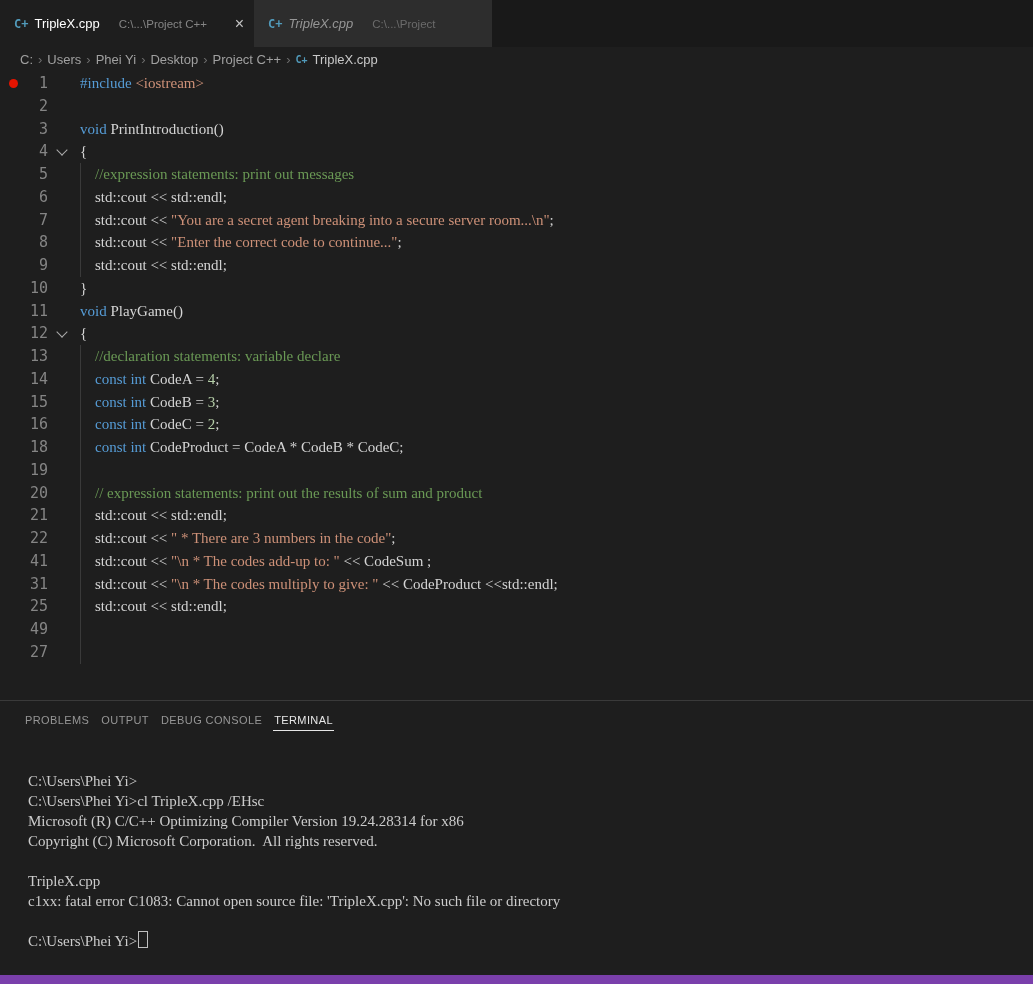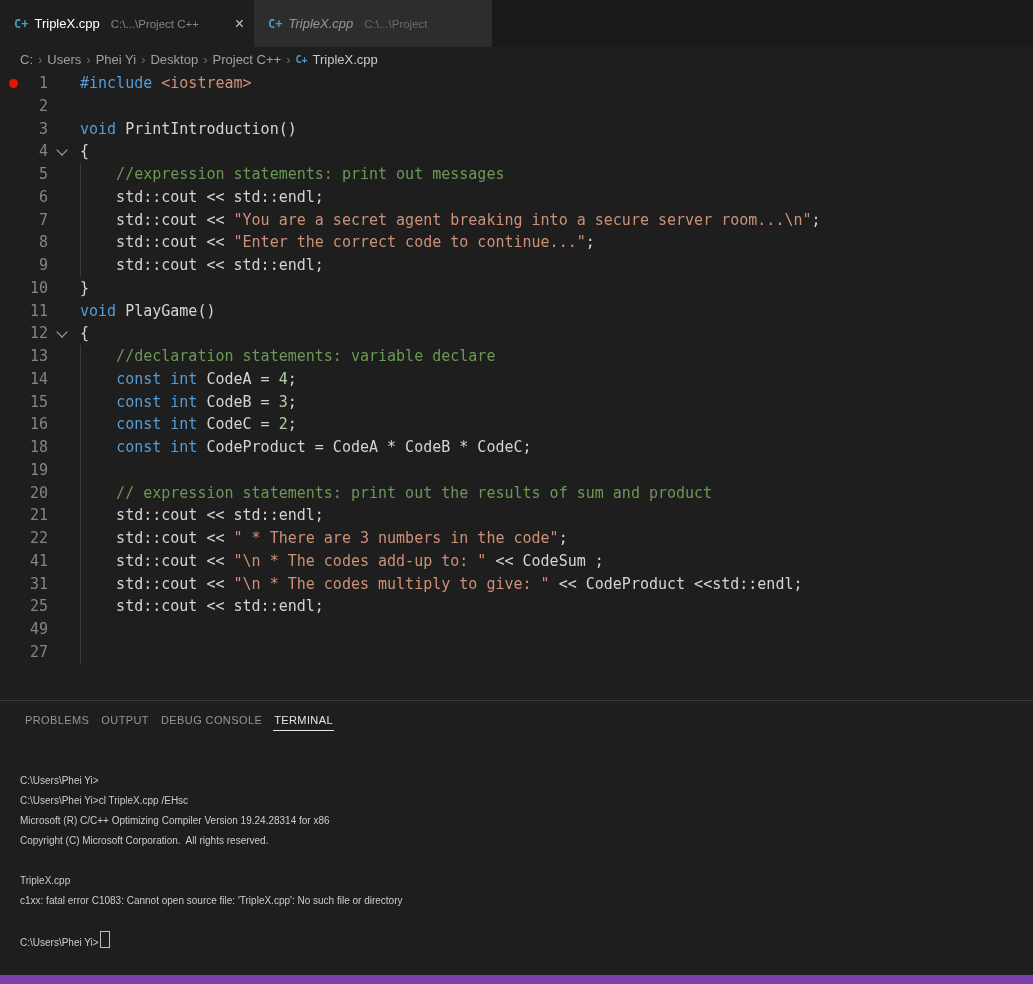--- a/index.html
+++ b/index.html
@@ -8,21 +8,21 @@
 
   
   .tabbar{height:47px;flex:none;background:#191919;display:flex;align-items:stretch;}
   .tab{box-sizing:border-box;display:flex;align-items:center;padding:0 10px 0 14px;font-size:13px;cursor:default;}
   .tab.active{width:254px;background:#1e1e1e;color:#ffffff;}
   .tab.inactive{width:238px;background:#2d2d2d;color:#969696;}
   .tab-icon{color:var(--accent-icon);font-weight:bold;font-size:12px;margin-right:6px;
             font-family:"DejaVu Sans Mono",monospace;}
   .tab-label{white-space:nowrap;}
   .tab.inactive .tab-label{font-style:italic;}
-  .tab-path{margin-left:11px;font-size:11.5px;color:#858585;white-space:nowrap;overflow:hidden;flex:1;}
+  .tab-path{margin-left:19px;font-size:11.5px;color:#858585;white-space:nowrap;overflow:hidden;flex:1;}
   .tab.inactive .tab-path{color:#6b6b6b;}
   .tab-close{margin-left:8px;color:#c5c5c5;font-size:16px;line-height:1;}
 
   
   .breadcrumb{height:25px;flex:none;display:flex;align-items:center;padding-left:20px;
               font-size:13px;color:#a0a0a0;background:#1e1e1e;}
   .bc-sep{color:#6e6e6e;margin:0 5px;font-size:13px;}
   .bc-item{display:flex;align-items:center;}
   .bc-item.last{color:#c8c8c8;}
   .bc-icon{color:var(--accent-icon);font-weight:bold;font-size:10px;margin-right:5px;
@@ -31,38 +31,38 @@
   
   .editor{height:628px;flex:none;overflow:hidden;background:#1e1e1e;
           font-family:"DejaVu Sans Mono",monospace;font-size:15px;}
   .line{display:flex;height:22.75px;line-height:22.75px;white-space:pre;}
   .bp-col{width:26px;flex:none;display:flex;align-items:center;justify-content:center;}
   .bp-dot{width:9px;height:9px;border-radius:50%;background:var(--breakpoint);}
   .lnum{width:22px;flex:none;text-align:right;color:var(--line-number);}
   .fold-col{width:27px;flex:none;display:flex;align-items:center;justify-content:center;}
   .chev{width:7px;height:7px;border-right:1.5px solid #ababab;border-bottom:1.5px solid #ababab;
         transform:rotate(45deg);margin-top:-4px;}
-  .code{flex:1;padding-left:5px;}
+  .code{flex:1;padding-left:5px;font-family:Liberation Serif, serif;}
   .code.guided{background:linear-gradient(#3a3a3a,#3a3a3a) no-repeat 5px 0/1px 100%;}
   .seg-k{color:var(--keyword);}
   .seg-s{color:var(--string);}
   .seg-c{color:var(--comment);}
   .seg-num{color:var(--number);}
   .seg-p{color:var(--plain);}
 
   
   .panel{flex:1;border-top:1px solid #3a3a3a;background:#1e1e1e;display:flex;
          flex-direction:column;overflow:hidden;box-sizing:border-box;}
   .panel-tabs{height:38px;flex:none;display:flex;align-items:center;gap:10px;padding-left:24px;}
   .panel-tab{font-size:11px;letter-spacing:0.4px;color:#969696;position:relative;
              padding:12px 1px;cursor:default;}
   .panel-tab.active{color:#e7e7e7;}
   .panel-tab.active::after{content:"";position:absolute;left:0;right:0;bottom:7px;height:1px;background:#e7e7e7;}
-  .terminal{flex:1;padding:32px 0 0 20px;font-family:Liberation Sans, sans-serif;
-            font-size:10px;line-height:20px;color:#cccccc;white-space:pre;overflow:hidden;}
+  .terminal{flex:1;padding:32px 0 0 28px;font-family:Liberation Serif, serif;
+            font-size:15px;line-height:20px;color:#cccccc;white-space:pre;overflow:hidden;}
   .tline{min-height:20px;}
   .tcursor{display:inline-block;width:8px;height:15px;border:1px solid #bfbfbf;
            vertical-align:-2px;margin-left:1px;}
 
   
   .statusbar{height:9px;flex:none;background:var(--status-bar);}
 </style>
 </head>
 <body>
 

